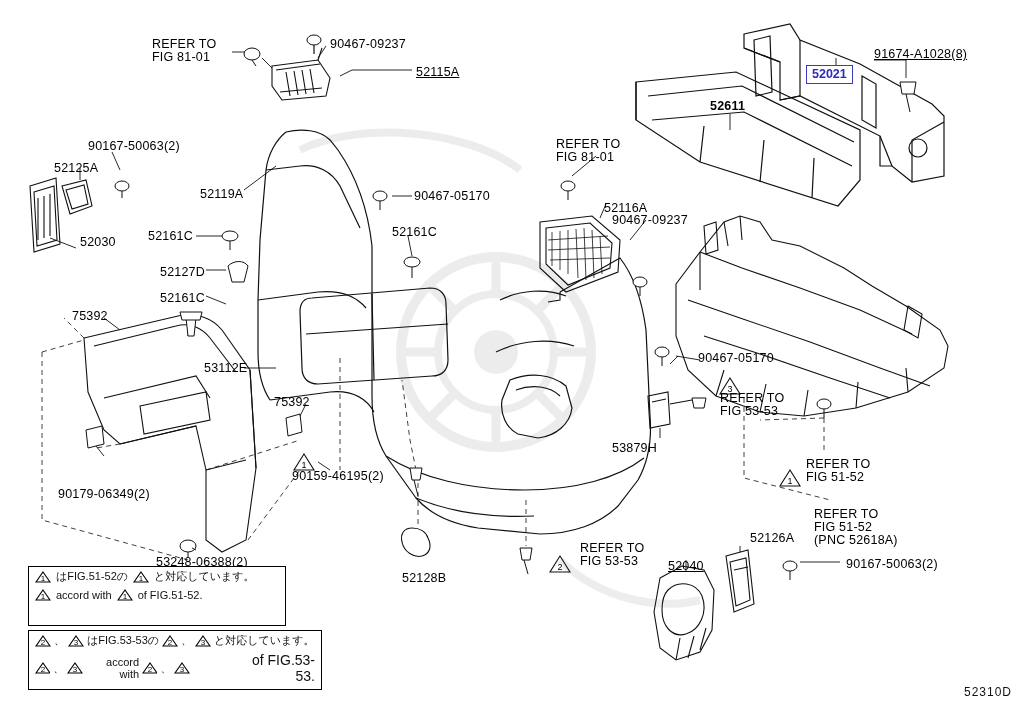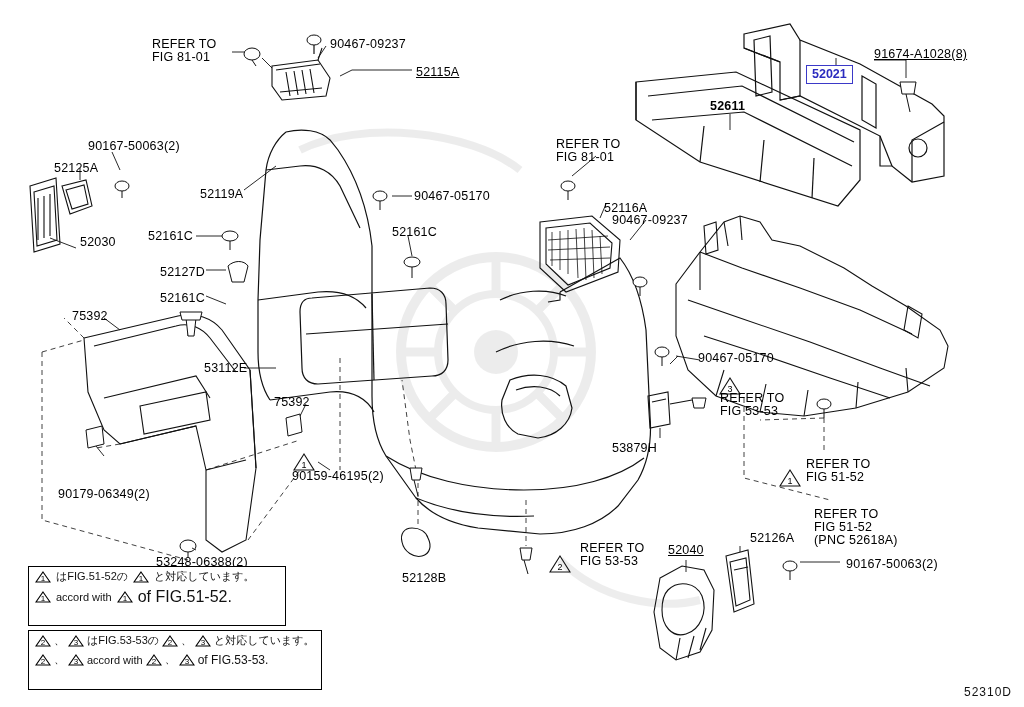--- a/index.html
+++ b/index.html
@@ -368,21 +368,21 @@
   <div class="lbl" style="left:292px;top:470px;">90159-46195(2)</div>
   <div class="lbl" style="left:806px;top:458px;">REFER TO
 FIG 51-52</div>
   <div class="lbl" style="left:814px;top:508px;">REFER TO
 FIG 51-52
 (PNC 52618A)</div>
   <div class="lbl" style="left:156px;top:556px;">53248-06388(2)</div>
   <div class="lbl" style="left:402px;top:572px;">52128B</div>
   <div class="lbl" style="left:580px;top:542px;">REFER TO
 FIG 53-53</div>
-  <div class="lbl" style="left:668px;top:544px;text-decoration:underline;">52040</div>
+  <div class="lbl" style="left:668px;top:560px;text-decoration:underline;">52040</div>
   <div class="lbl" style="left:722px;top:532px;margin-left:28px;">52126A</div>
   <div class="lbl" style="left:846px;top:558px;">90167-50063(2)</div>
 
   <div class="hl" style="left:806px;top:30px;margin-top:35px;">52021</div>
 
   <div class="legend" style="left:28px;top:566px;width:256px;height:58px;">
     <div class="legendrow">
       <svg width="16" height="14">
           <path d="M8 2 L15 12 L1 12 Z" fill="none" stroke="#000" stroke-width="1.1"></path>
           <text x="8" y="11" font-size="8" text-anchor="middle" font-family="Liberation Sans, sans-serif">1</text>
@@ -397,21 +397,21 @@
     <div class="legendrow">
       <svg width="16" height="14">
           <path d="M8 2 L15 12 L1 12 Z" fill="none" stroke="#000" stroke-width="1.1"></path>
           <text x="8" y="11" font-size="8" text-anchor="middle" font-family="Liberation Sans, sans-serif">1</text>
         </svg>
       <span style="font-size:11px;">accord with</span>
       <svg width="16" height="14">
           <path d="M8 2 L15 12 L1 12 Z" fill="none" stroke="#000" stroke-width="1.1"></path>
           <text x="8" y="11" font-size="8" text-anchor="middle" font-family="Liberation Sans, sans-serif">1</text>
         </svg>
-      <span style="font-size:16px;">of FIG.51-52.</span>
+      <span style="font-size:11px;">of FIG.51-52.</span>
     </div>
   </div>
 
   <div class="legend" style="left:28px;top:630px;width:292px;height:58px;">
     <div class="legendrow" style="gap:3px;">
       <svg width="16" height="14">
           <path d="M8 2 L15 12 L1 12 Z" fill="none" stroke="#000" stroke-width="1.1"></path>
           <text x="8" y="11" font-size="8" text-anchor="middle" font-family="Liberation Sans, sans-serif">2</text>
         </svg>
       <span class="jp">、</span>
@@ -444,19 +444,19 @@
       <span style="font-size:11px;">accord with</span>
       <svg width="16" height="14">
           <path d="M8 2 L15 12 L1 12 Z" fill="none" stroke="#000" stroke-width="1.1"></path>
           <text x="8" y="11" font-size="8" text-anchor="middle" font-family="Liberation Sans, sans-serif">2</text>
         </svg>
       <span class="jp">、</span>
       <svg width="16" height="14">
           <path d="M8 2 L15 12 L1 12 Z" fill="none" stroke="#000" stroke-width="1.1"></path>
           <text x="8" y="11" font-size="8" text-anchor="middle" font-family="Liberation Sans, sans-serif">3</text>
         </svg>
-      <span style="font-size:12px;">of FIG.53-53.</span>
+      <span style="font-size:14px;margin-left:43px;">of FIG.53-53.</span>
     </div>
   </div>
 
   <div class="diag-id">52310D</div>
 
 </div>
 
 </body></html>

